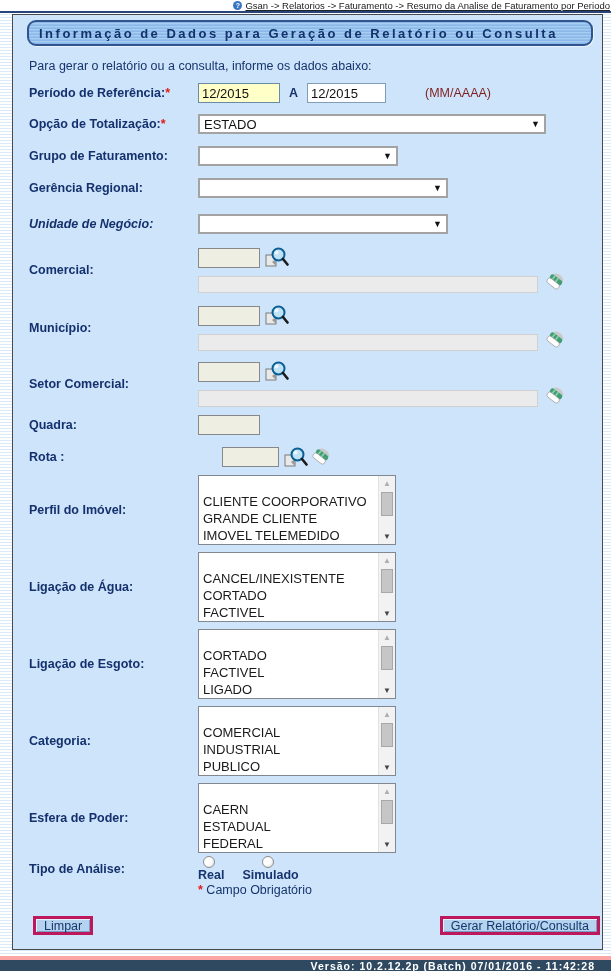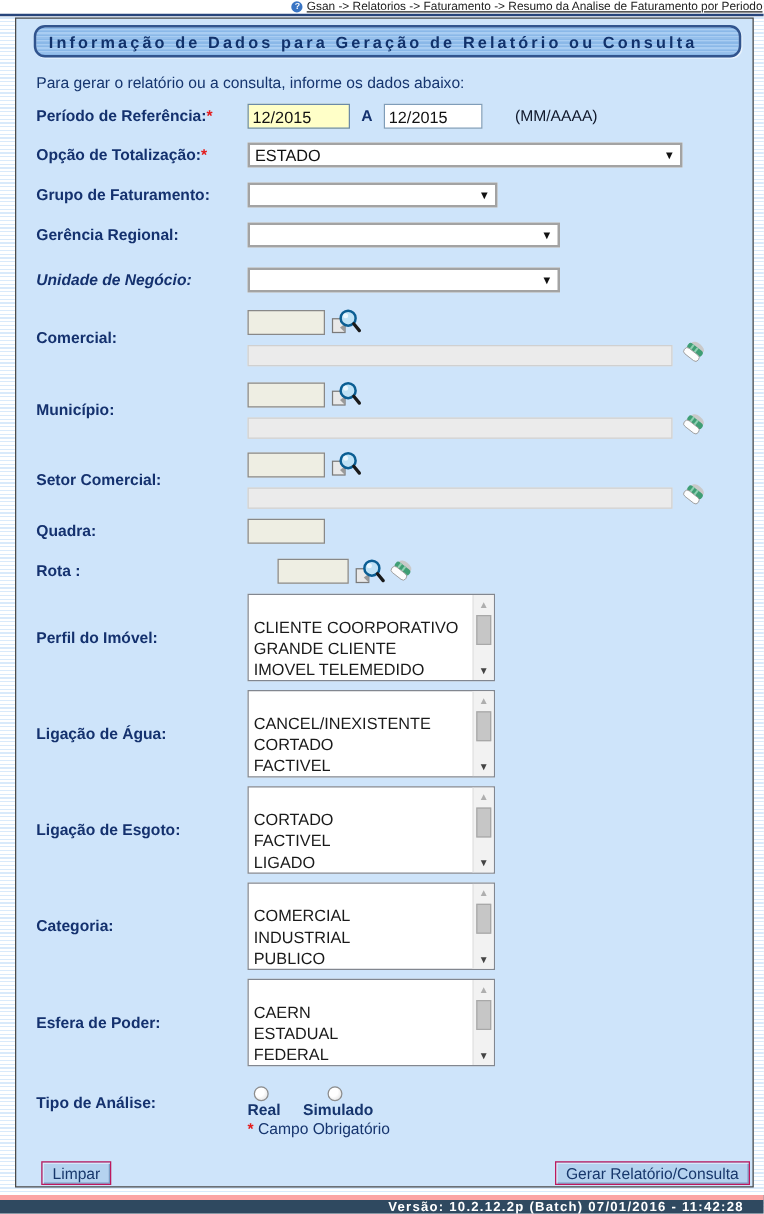--- a/index.html
+++ b/index.html
@@ -34,21 +34,21 @@
   .titlebar span { font-size:13px; font-weight:bold; letter-spacing:2.5px; color:#12326b; white-space:nowrap; }
   .intro { margin:13px 0 0 16px; font-size:12.5px; color:#16356e; height:15px; }
   
   .row { display:flex; align-items:center; margin-left:16px; }
   .lbl { width:169px; flex:none; font-size:12.5px; font-weight:bold; color:#14316e; }
   .req { color:#e31b1b; font-weight:bold; }
   .ctl { display:flex; align-items:center; }
   .txt { height:20px; border:1px solid #7f9db9; background:#fff; font-size:13px; color:#111; padding:0 3px; }
   .yellow { background:#ffffc8; border:1px solid #6b8aa8; }
   .sep-a { margin:0 9px 0 9px; font-size:12.5px; font-weight:bold; color:#14316e; }
-  .hint { margin-left:26px; font-size:12.5px; color:#0f172a; }
+  .hint { margin-left:39px; font-size:12.5px; color:#7f1d1d; }
   .fselect {
     height:20px; background:#fff; border:2px solid #a3a3a3; display:flex; align-items:center;
     font-size:13px; color:#111; padding:0 4px; justify-content:space-between;
   }
   .fselect .arrow { font-size:9px; color:#111; flex:none; margin-left:4px; }
   .code-input { width:62px; height:20px; background:#eeeee3; border:1px solid #888; font-size:13px; padding:0 3px; color:#333; }
   .wide-ro { width:340px; height:17px; background:#ebebeb; border:1px solid #d0d0d0; font-size:12px; color:#333; padding:0 3px; }
   .icon-btn { display:inline-block; margin-left:5px; cursor:pointer; flex:none; }
   .block .ctl { flex-direction:column; align-items:flex-start; }
   .block .line { display:flex; align-items:center; }
@@ -74,21 +74,21 @@
   .radio-opt { display:flex; align-items:center; margin-right:18px;flex-direction:column; }
   .radio-circle {
     width:12px; height:12px; border-radius:50%; border:1px solid #8d8d8d;
     background:radial-gradient(circle at 35% 35%, #ffffff 0 40%, #d9d9d9 100%); margin-right:5px; flex:none;
   }
   .radio-opt .rlab { font-size:12.5px; font-weight:bold; color:#16356e; }
   .note { margin:7px 0 0 185px; font-size:12.5px; color:#16356e; height:14px; }
   
   .btnrow { margin-top:19px; display:flex; justify-content:space-between; padding:0 2px 0 20px; }
   .btn {
-    height:19px; background:#b5d2ef; color:#17376b; font-size:12.5px; border:1px solid #be185d;
+    height:19px; background:#b5d2ef; color:#17376b; font-size:12.5px; border:3px solid #be185d;
     box-shadow:inset 1px 1px 0 #e2effc, inset -1px -1px 0 #7b9cc4; padding:0 8px; cursor:pointer;
   }
   
   .footer {
     position:absolute; left:0; top:956px; width:611px; height:15px; background:#2f4960; border-top:4px solid #fca5a5;
     display:flex; align-items:center; justify-content:flex-end; padding-right:16px;
   }
   .footer span { color:#ffffff; font-size:10.5px; font-weight:bold; letter-spacing:1px; white-space:nowrap; }
   
   svg { display:block; }
@@ -340,21 +340,21 @@
           <div>FEDERAL</div>
         </div>
       <div class="sbar">
         <div class="sb-up">▲</div>
         <div class="thumb"></div>
         <div class="sb-dn">▼</div>
       </div>
     </div>
   </div>
 
-  <div class="row" style="margin-top:22px; height:14px;">
+  <div class="row" style="margin-top:9px; height:14px;">
     <div class="lbl">Tipo de Análise:</div>
     <div class="ctl">
       <span class="radio-opt">
         <span class="radio-circle"></span>
         <span class="rlab">Real</span>
       </span>
       <span class="radio-opt">
         <span class="radio-circle"></span>
         <span class="rlab">Simulado</span>
       </span>

